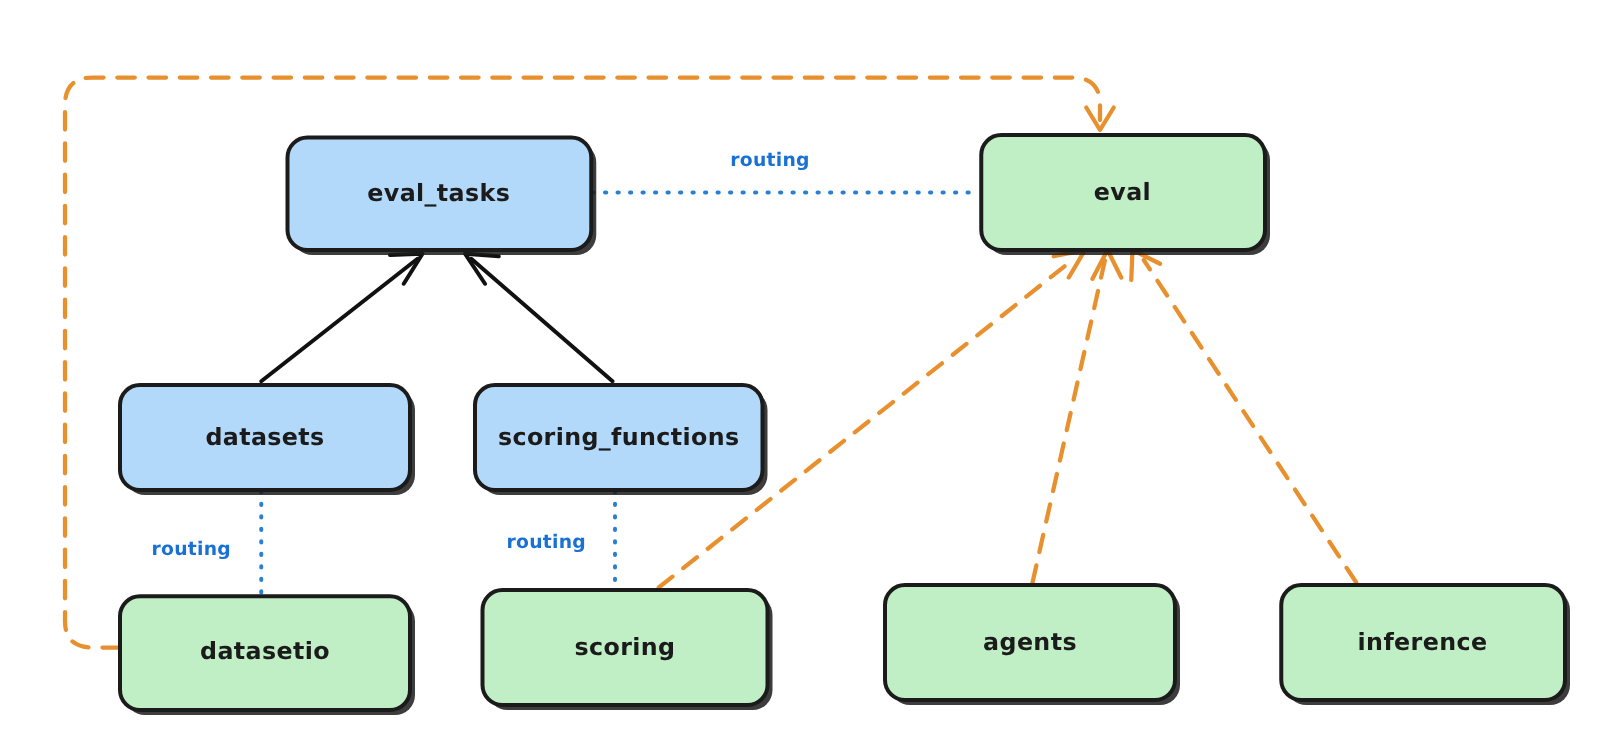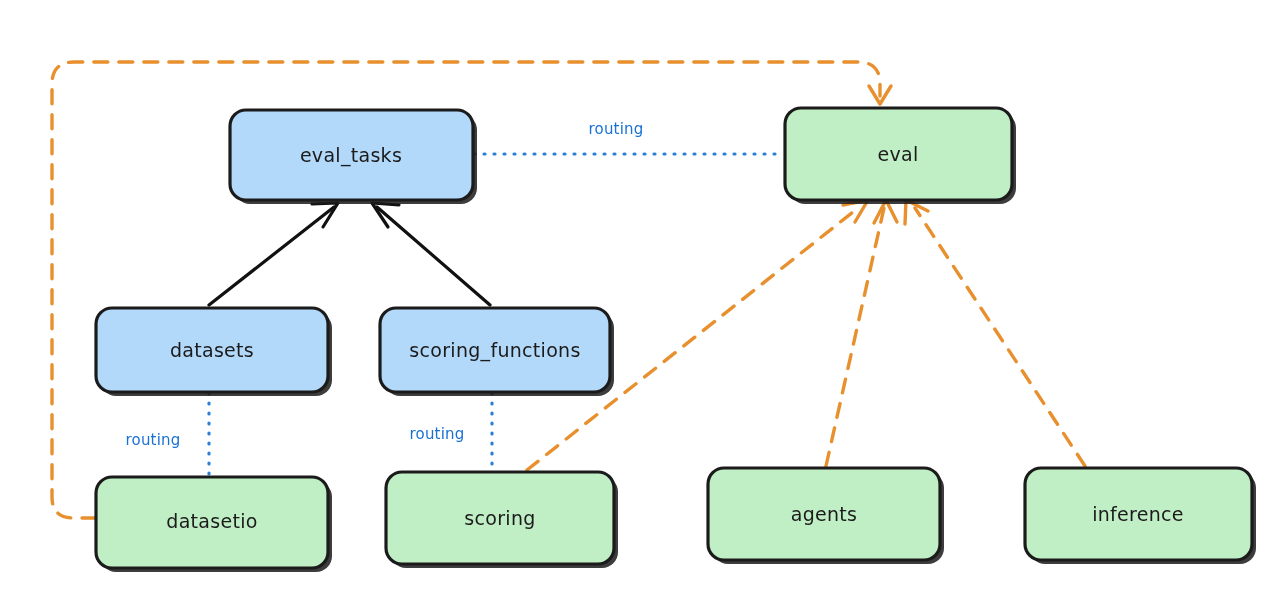--- a/index.html
+++ b/index.html
@@ -5,21 +5,21 @@
 <style>
   html,body{margin:0;padding:0;}
   body{
     width:1280px;height:596px;
     background:#ffffff;
     font-family:"DejaVu Sans", sans-serif;
     overflow:hidden;
     position:relative;
   }
   #stage{
-    position:absolute;left:0;top:0;width:1280px;height:596px;
+    position:absolute;left:0;top:0;width:1280px;height:596px;font-weight:bold;
   }
   svg#diagram{position:absolute;left:0;top:0;width:1280px;height:596px;}
 
   .node-label{
     font-family:"DejaVu Sans", sans-serif;
     font-size:19px;
     fill:#1b1b1b;
     text-anchor:middle;
     dominant-baseline:middle;
     letter-spacing:0.3px;

